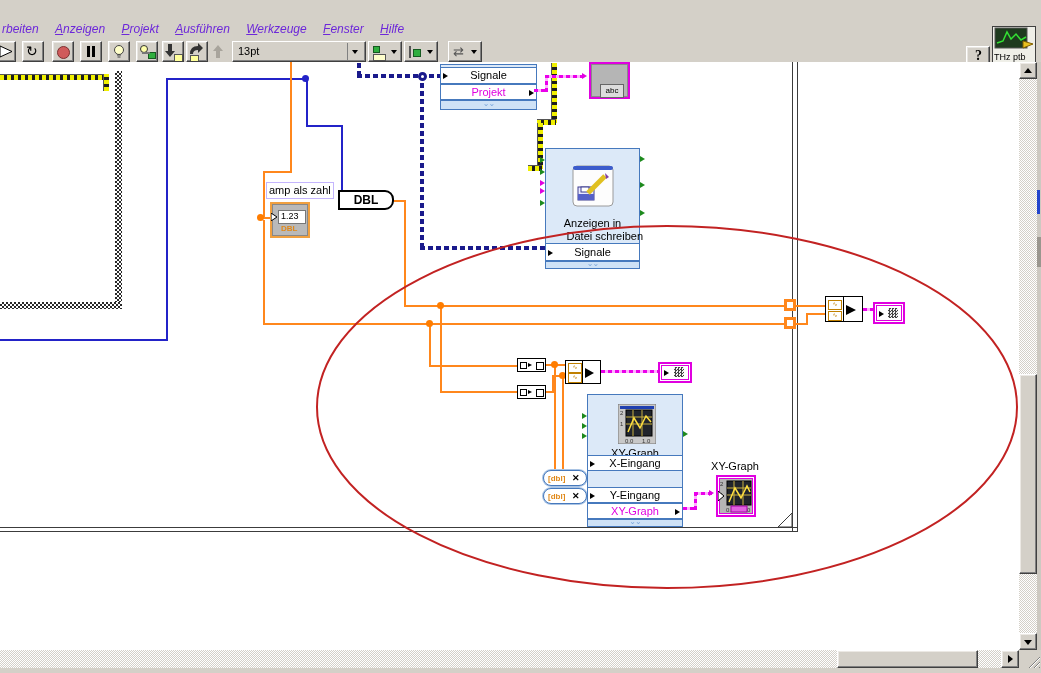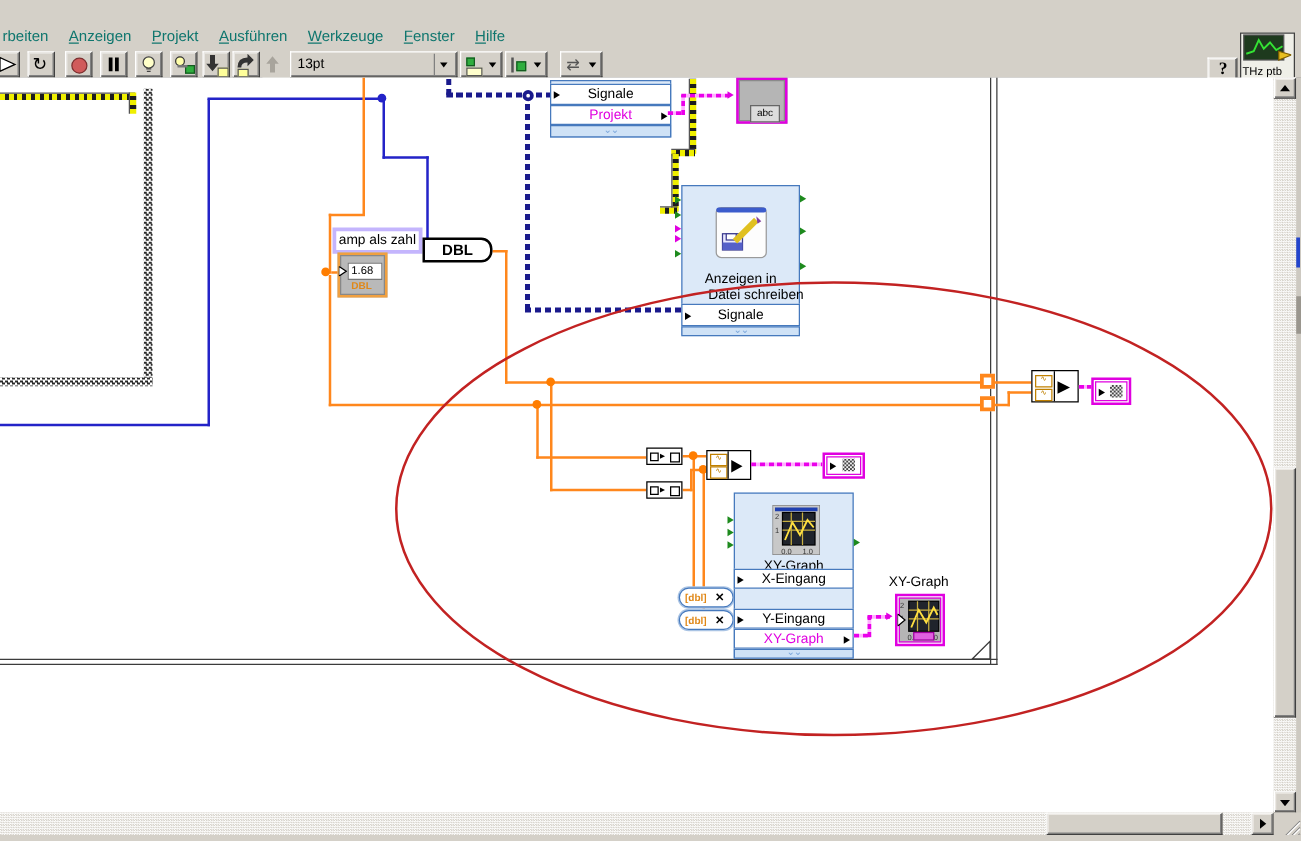--- a/index.html
+++ b/index.html
@@ -7,21 +7,21 @@
        font-family:"Liberation Sans",sans-serif;-webkit-font-smoothing:none;}
   .abs{position:absolute;}
   
   .titlebar{position:absolute;left:0;top:0;width:1041px;height:19px;
     background:linear-gradient(to right,#0a246a 0%,#0a246a 45%,#5a82c8 100%);
     color:#fff;font-size:12px;font-weight:bold;line-height:19px;padding-left:4px;box-sizing:border-box;}
   .tbtn{position:absolute;top:3px;width:16px;height:14px;background:#d4d0c8;
     border:1px solid;border-color:#fff #404040 #404040 #fff;box-shadow:inset -1px -1px 0 #808080;
     font-size:10px;line-height:12px;text-align:center;color:#000;box-sizing:border-box;}
   .menubar{position:absolute;left:0;top:19px;width:1041px;height:21px;background:#d4d0c8;
-    font-size:12px;line-height:21px;color:#0f766e;padding-left:2px;box-sizing:border-box;}
+    font-size:12px;line-height:21px;color:#6d28d9;padding-left:2px;box-sizing:border-box;font-style:italic;}
   .menuitem{display:inline-block;margin-right:13px;}
   .mn::first-letter{text-decoration:underline;}
   .toolbar{position:absolute;left:0;top:40px;width:1041px;height:22px;background:#d4d0c8;
     border-bottom:1px solid #808080;}
   .tbbtn{position:absolute;top:1px;width:22px;height:21px;background:#d4d0c8;
     border:1px solid;border-color:#fff #404040 #404040 #fff;box-shadow:inset -1px -1px 0 #808080,inset 1px 1px 0 #e8e6e2;
     box-sizing:border-box;overflow:hidden;}
   .combo{position:absolute;top:1px;height:21px;background:#d4d0c8;
     border:1px solid;border-color:#fff #404040 #404040 #fff;box-shadow:inset -1px -1px 0 #808080;
     box-sizing:border-box;font-size:11px;line-height:18px;color:#000;}
@@ -44,21 +44,21 @@
   .bdot{position:absolute;width:7px;height:7px;border-radius:50%;background:#2323c8;}
   .ring{position:absolute;width:9px;height:9px;border-radius:50%;border:3px solid #1a1a8c;background:#fff;box-sizing:border-box;}
   .vi{position:absolute;background:#dce9f8;border:1px solid #4679bd;box-sizing:border-box;}
   .virow{position:absolute;left:-1px;right:-1px;background:#fff;border:1px solid #4679bd;
     font-size:11px;text-align:center;color:#000;box-sizing:border-box;}
   .vifoot{position:absolute;left:-1px;right:-1px;background:#cfe2f6;border:1px solid #4679bd;box-sizing:border-box;}
   .arr{position:absolute;width:0;height:0;border-top:3px solid transparent;border-bottom:3px solid transparent;border-left:5px solid #000;}
   .arr.g{border-left-color:#1d8a1d;}
   .arr.p{border-left-color:#e000e0;}
   .chev{position:absolute;left:50%;transform:translateX(-50%);color:#7ba7dc;font-size:8px;line-height:6px;letter-spacing:-1px;}
-  .lbl{position:absolute;background:#fff;border:3px solid #c4b5fd;font-size:11px;line-height:15px;padding:0 2px;color:#000;white-space:nowrap;}
+  .lbl{position:absolute;background:#fff;border:1px solid #c4b5fd;font-size:11px;line-height:15px;padding:0 2px;color:#000;white-space:nowrap;}
   .term{position:absolute;border:2px solid #e000e0;background:#fff;box-sizing:border-box;}
   .term .inner{position:absolute;inset:1px;border:1px solid #e000e0;background:#fff;}
   .grid8{position:absolute;width:10px;height:10px;background:repeating-conic-gradient(#444 0% 25%,#eee 0% 50%);background-size:3px 3px;}
   .tun{position:absolute;width:12px;height:12px;border:3px solid #ff871c;background:#fff;box-sizing:border-box;}
   .sbtrack{background:#fff;background-image:repeating-conic-gradient(#d4d0c8 0% 25%,#ffffff 0% 50%);background-size:2px 2px;}
   .sbbtn{position:absolute;background:#d4d0c8;border:1px solid;border-color:#fff #404040 #404040 #fff;
     box-shadow:inset -1px -1px 0 #808080,inset 1px 1px 0 #ece9e4;box-sizing:border-box;}
   .sbthumb{position:absolute;background:#d4d0c8;border:1px solid;border-color:#fff #404040 #404040 #fff;
     box-shadow:inset -1px -1px 0 #808080,inset 1px 1px 0 #ece9e4;box-sizing:border-box;}
   .tri-up{width:0;height:0;border-bottom:5px solid #000;border-left:4px solid transparent;border-right:4px solid transparent;margin:5px auto 0;}
@@ -286,21 +286,21 @@
       <div class="arr p" style="left:-6px;top:31px;"></div>
       <div class="arr p" style="left:-6px;top:39px;"></div>
       <div class="arr g" style="left:-6px;top:51px;"></div>
       <div class="arr g" style="right:-6px;top:7px;"></div>
       <div class="arr g" style="right:-6px;top:33px;"></div>
       <div class="arr g" style="right:-6px;top:61px;"></div>
     </div>
 
     <div class="lbl" style="left:266px;top:120px;">amp als zahl</div>
     <div class="abs" style="left:270px;top:140px;width:40px;height:36px;border:2px solid #f0a040;background:#b9b9b9;box-shadow:inset 0 0 0 1px #888;box-sizing:border-box;">
-      <div class="smalltxt" style="left:6px;top:6px;width:24px;height:12px;background:#fff;border:1px solid #777;line-height:11px;padding-left:2px;font-size:9px;">1.68</div>
+      <div class="smalltxt" style="left:6px;top:6px;width:24px;height:12px;background:#fff;border:1px solid #777;line-height:11px;padding-left:2px;font-size:9px;">1.23</div>
       <div class="smalltxt" style="left:9px;top:20px;color:#e08818;font-weight:bold;font-size:8px;">DBL</div>
       <svg width="7" height="8" style="position:absolute;left:-1px;top:9px;">
           <polygon points="0,0 6,4 0,8" fill="#fff" stroke="#000"></polygon>
         </svg>
     </div>
 
     <div class="abs" style="left:338px;top:128px;width:56px;height:20px;background:#fff;border:2px solid #000;border-radius:0 9px 9px 0;box-sizing:border-box;font-weight:bold;font-size:12px;text-align:center;line-height:16px;">
       <span>DBL</span>
     </div>
 

